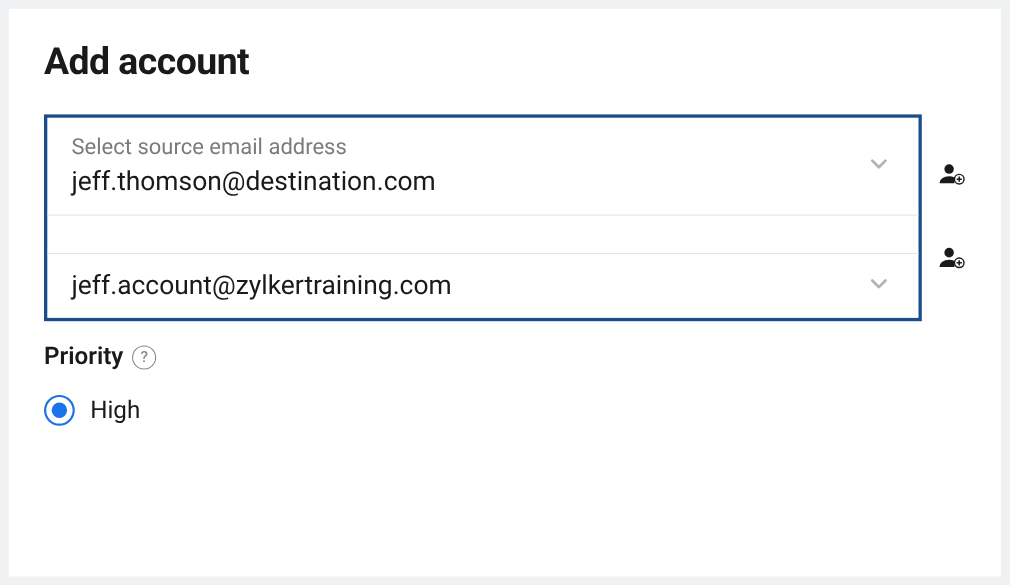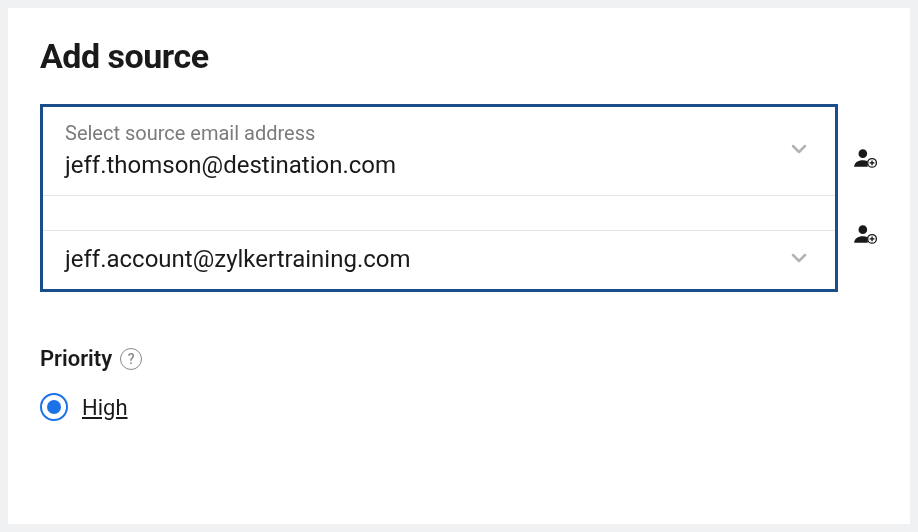--- a/index.html
+++ b/index.html
@@ -20,21 +20,21 @@
       font-size: 34px;
       font-weight: 700;
       color: #1a1a1a;
       margin-bottom: 28px;
       letter-spacing: -0.5px;
     }
     .selectors-row {
       display: flex;
       align-items: stretch;
       gap: 14px;
-      margin-bottom: 54px;
+      margin-bottom: 20px;
     }
     .selectors {
       flex: 1;
       border: 3px solid #194e8a;
       background: #fff;
     }
     .selector {
       padding: 14px 22px 16px 22px;
       position: relative;
     }
@@ -121,28 +121,27 @@
     }
     .radio-inner {
       width: 14px;
       height: 14px;
       border-radius: 50%;
       background: #1a73e8;
     }
     .radio-text {
       font-size: 22px;
       color: #1a1a1a;
-      text-decoration: underline;
     }
   </style>
 </head>
 <body>
 
 <div class="panel">
-  <h1 class="title">Add source</h1>
+  <h1 class="title">Add account</h1>
 
   <div class="selectors-row">
     <div class="selectors">
 
       <div class="selector">
         <div class="selector-label">Select source email address</div>
         <div class="selector-value">jeff.thomson@destination.com</div>
         <span class="chevron">
           <svg width="24" height="24" viewBox="0 0 24 24" fill="none" stroke="currentColor" stroke-width="2.5" stroke-linecap="round" stroke-linejoin="round">
               <polyline points="6 9 12 15 18 9"></polyline>

